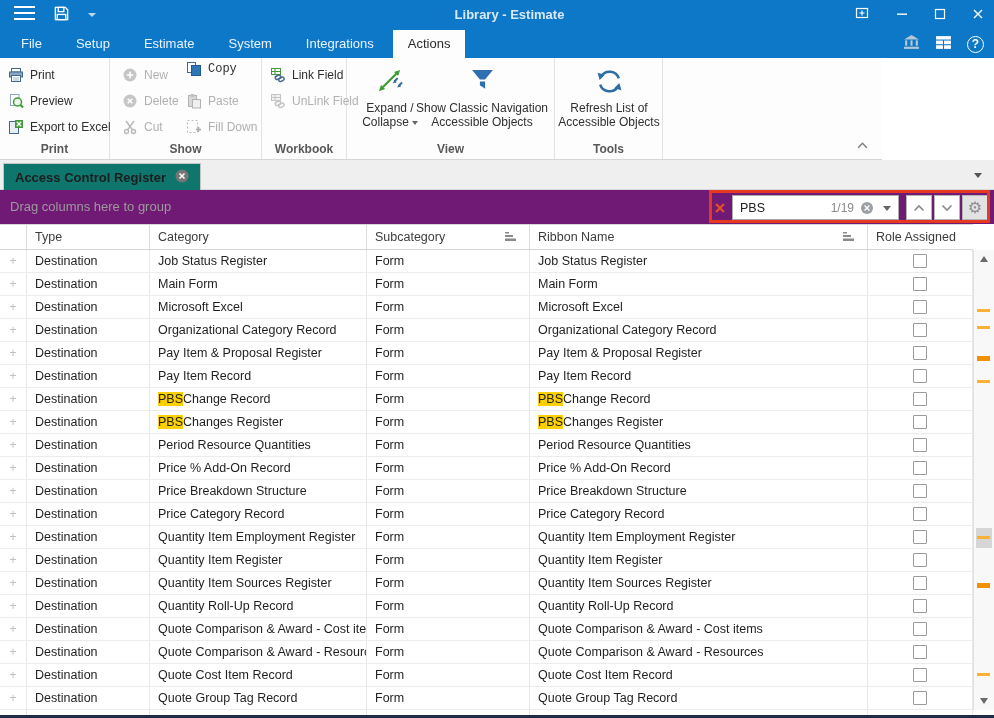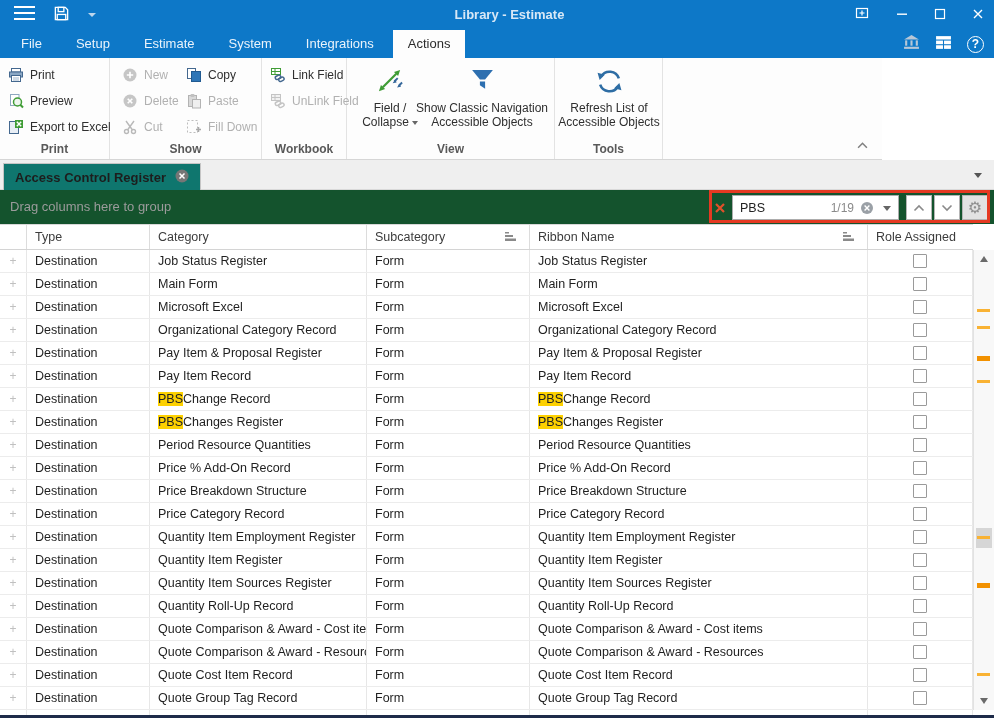--- a/index.html
+++ b/index.html
@@ -34,21 +34,21 @@
   .rbig .bicon { height:40px; display:flex; align-items:center; justify-content:center; }
   .rbig .bl { line-height:14px; white-space:nowrap; }
   .caret-dn { display:inline-block; width:0; height:0; border-left:3.5px solid transparent; border-right:3.5px solid transparent; border-top:4px solid #666; margin-left:3px; vertical-align:middle; }
   .rib-collapse { position:absolute; right:14px; bottom:6px; }
   
   .docstrip { position:absolute; left:0; top:160px; width:994px; height:30px; background:#efefef; border-bottom:1px solid #d9d9d9; }
   .doctab { position:absolute; left:3px; top:3px; height:28px; background:#0f766e; border:1px solid #c5c5c5; border-bottom:none;
             display:flex; align-items:center; gap:9px; padding:0 11px; font-size:13px; font-weight:bold; color:#1d1d1d; }
   .strip-caret { position:absolute; right:12px; top:13px; width:0; height:0; border-left:4.5px solid transparent; border-right:4.5px solid transparent; border-top:5px solid #555; }
   
-  .panelrow { position:absolute; left:0; top:190px; width:994px; height:34px; background:#14532d; }
+  .panelrow { position:absolute; left:0; top:190px; width:994px; height:34px; background:#701a75; }
   .hint { position:absolute; left:10px; top:9px; font-size:13px; color:#9b9b9b; }
   .findwrap { position:absolute; right:6px; top:4px; height:27px; display:flex; align-items:center; }
   .find-x { width:24px; display:flex; justify-content:center; }
   .find-box { position:relative; width:167px; height:25px; border:1px solid #acacac; background:#fff; margin-right:5px; }
   .find-box input { position:absolute; left:0; top:0; width:100%; height:100%; border:none; outline:none; padding:0 72px 0 7px;
                     font-family:"Liberation Sans", sans-serif; font-size:12.5px; color:#222; }
   .find-counter { position:absolute; right:44px; top:5px; font-size:12px; color:#8a8a8a; }
   .find-clear { position:absolute; right:24px; top:5px; width:14px; height:14px; }
   .find-dd { position:absolute; right:7px; top:10px; width:0; height:0; border-left:4px solid transparent; border-right:4px solid transparent; border-top:5px solid #666; }
   .sq-btn { width:26px; height:25px; border:1px solid #b5b5b5; background:#fff; display:flex; align-items:center; justify-content:center; margin-left:2px; }
@@ -215,21 +215,21 @@
       <span>Delete</span>
     </div>
     <div class="ritem disabled" style="left:8px; top:58px;">
       <svg width="16" height="16" viewBox="0 0 16 16" fill="none" stroke="#b9b9b9" stroke-width="1.4">
           <path d="M4 2 L10.5 11 M12 2 L5.5 11"></path>
           <circle cx="4.5" cy="12.5" r="2"></circle>
           <circle cx="11.5" cy="12.5" r="2"></circle>
         </svg>
       <span>Cut</span>
     </div>
-    <div class="ritem" style="left:72px; top:6px;">
+    <div class="ritem" style="left:72px; top:0;font-family:Liberation Mono, monospace;">
       <svg width="16" height="16" viewBox="0 0 16 16">
           <rect x="1.5" y="1.5" width="8" height="10" fill="#fff" stroke="#44688f"></rect>
           <rect x="5.5" y="4.5" width="9" height="10" fill="#2e75b6" stroke="#215a91"></rect>
         </svg>
       <span>Copy</span>
     </div>
     <div class="ritem disabled" style="left:72px; top:32px;">
       <svg width="16" height="16" viewBox="0 0 16 16">
           <rect x="2.5" y="2.5" width="8" height="11" fill="#d9d9d9" stroke="#b3b3b3"></rect>
           <rect x="4.5" y="1" width="4" height="3" rx="1" fill="#c0c0c0"></rect>
@@ -279,21 +279,21 @@
         <svg width="27" height="27" viewBox="0 0 28 28">
           <line x1="6" y1="20" x2="20" y2="6" stroke="#3f9c35" stroke-width="2.3"></line>
           <polygon points="24,2 21.9,8.4 17.6,4.1" fill="#3f9c35"></polygon>
           <polygon points="2,24 4.1,17.6 8.4,21.9" fill="#3f9c35"></polygon>
           <line x1="21.5" y1="10.5" x2="18" y2="14" stroke="#35689b" stroke-width="2"></line>
           <polygon points="16.2,15.8 20.3,15 19,11.7" fill="#35689b"></polygon>
           <line x1="26" y1="15" x2="22.5" y2="18.5" stroke="#35689b" stroke-width="2"></line>
           <polygon points="20.7,20.3 24.8,19.5 23.5,16.2" fill="#35689b"></polygon>
         </svg>
       </div>
-      <div class="bl">Field /</div>
+      <div class="bl">Expand /</div>
       <div class="bl"><span>Collapse</span><span class="caret-dn"></span></div>
     </div>
     <div class="rbig" style="left:64px; width:142px;">
       <div class="bicon">
         <svg width="27" height="27" viewBox="0 0 26 26">
             <polygon points="3,2 23,2 15.5,11 10.5,11" fill="#2d6fb0"></polygon>
             <polygon points="10.5,13 15.5,13 15.5,20 10.5,16.5" fill="#2d6fb0"></polygon>
           </svg>
       </div>
       <div class="bl">Show Classic Navigation</div>

